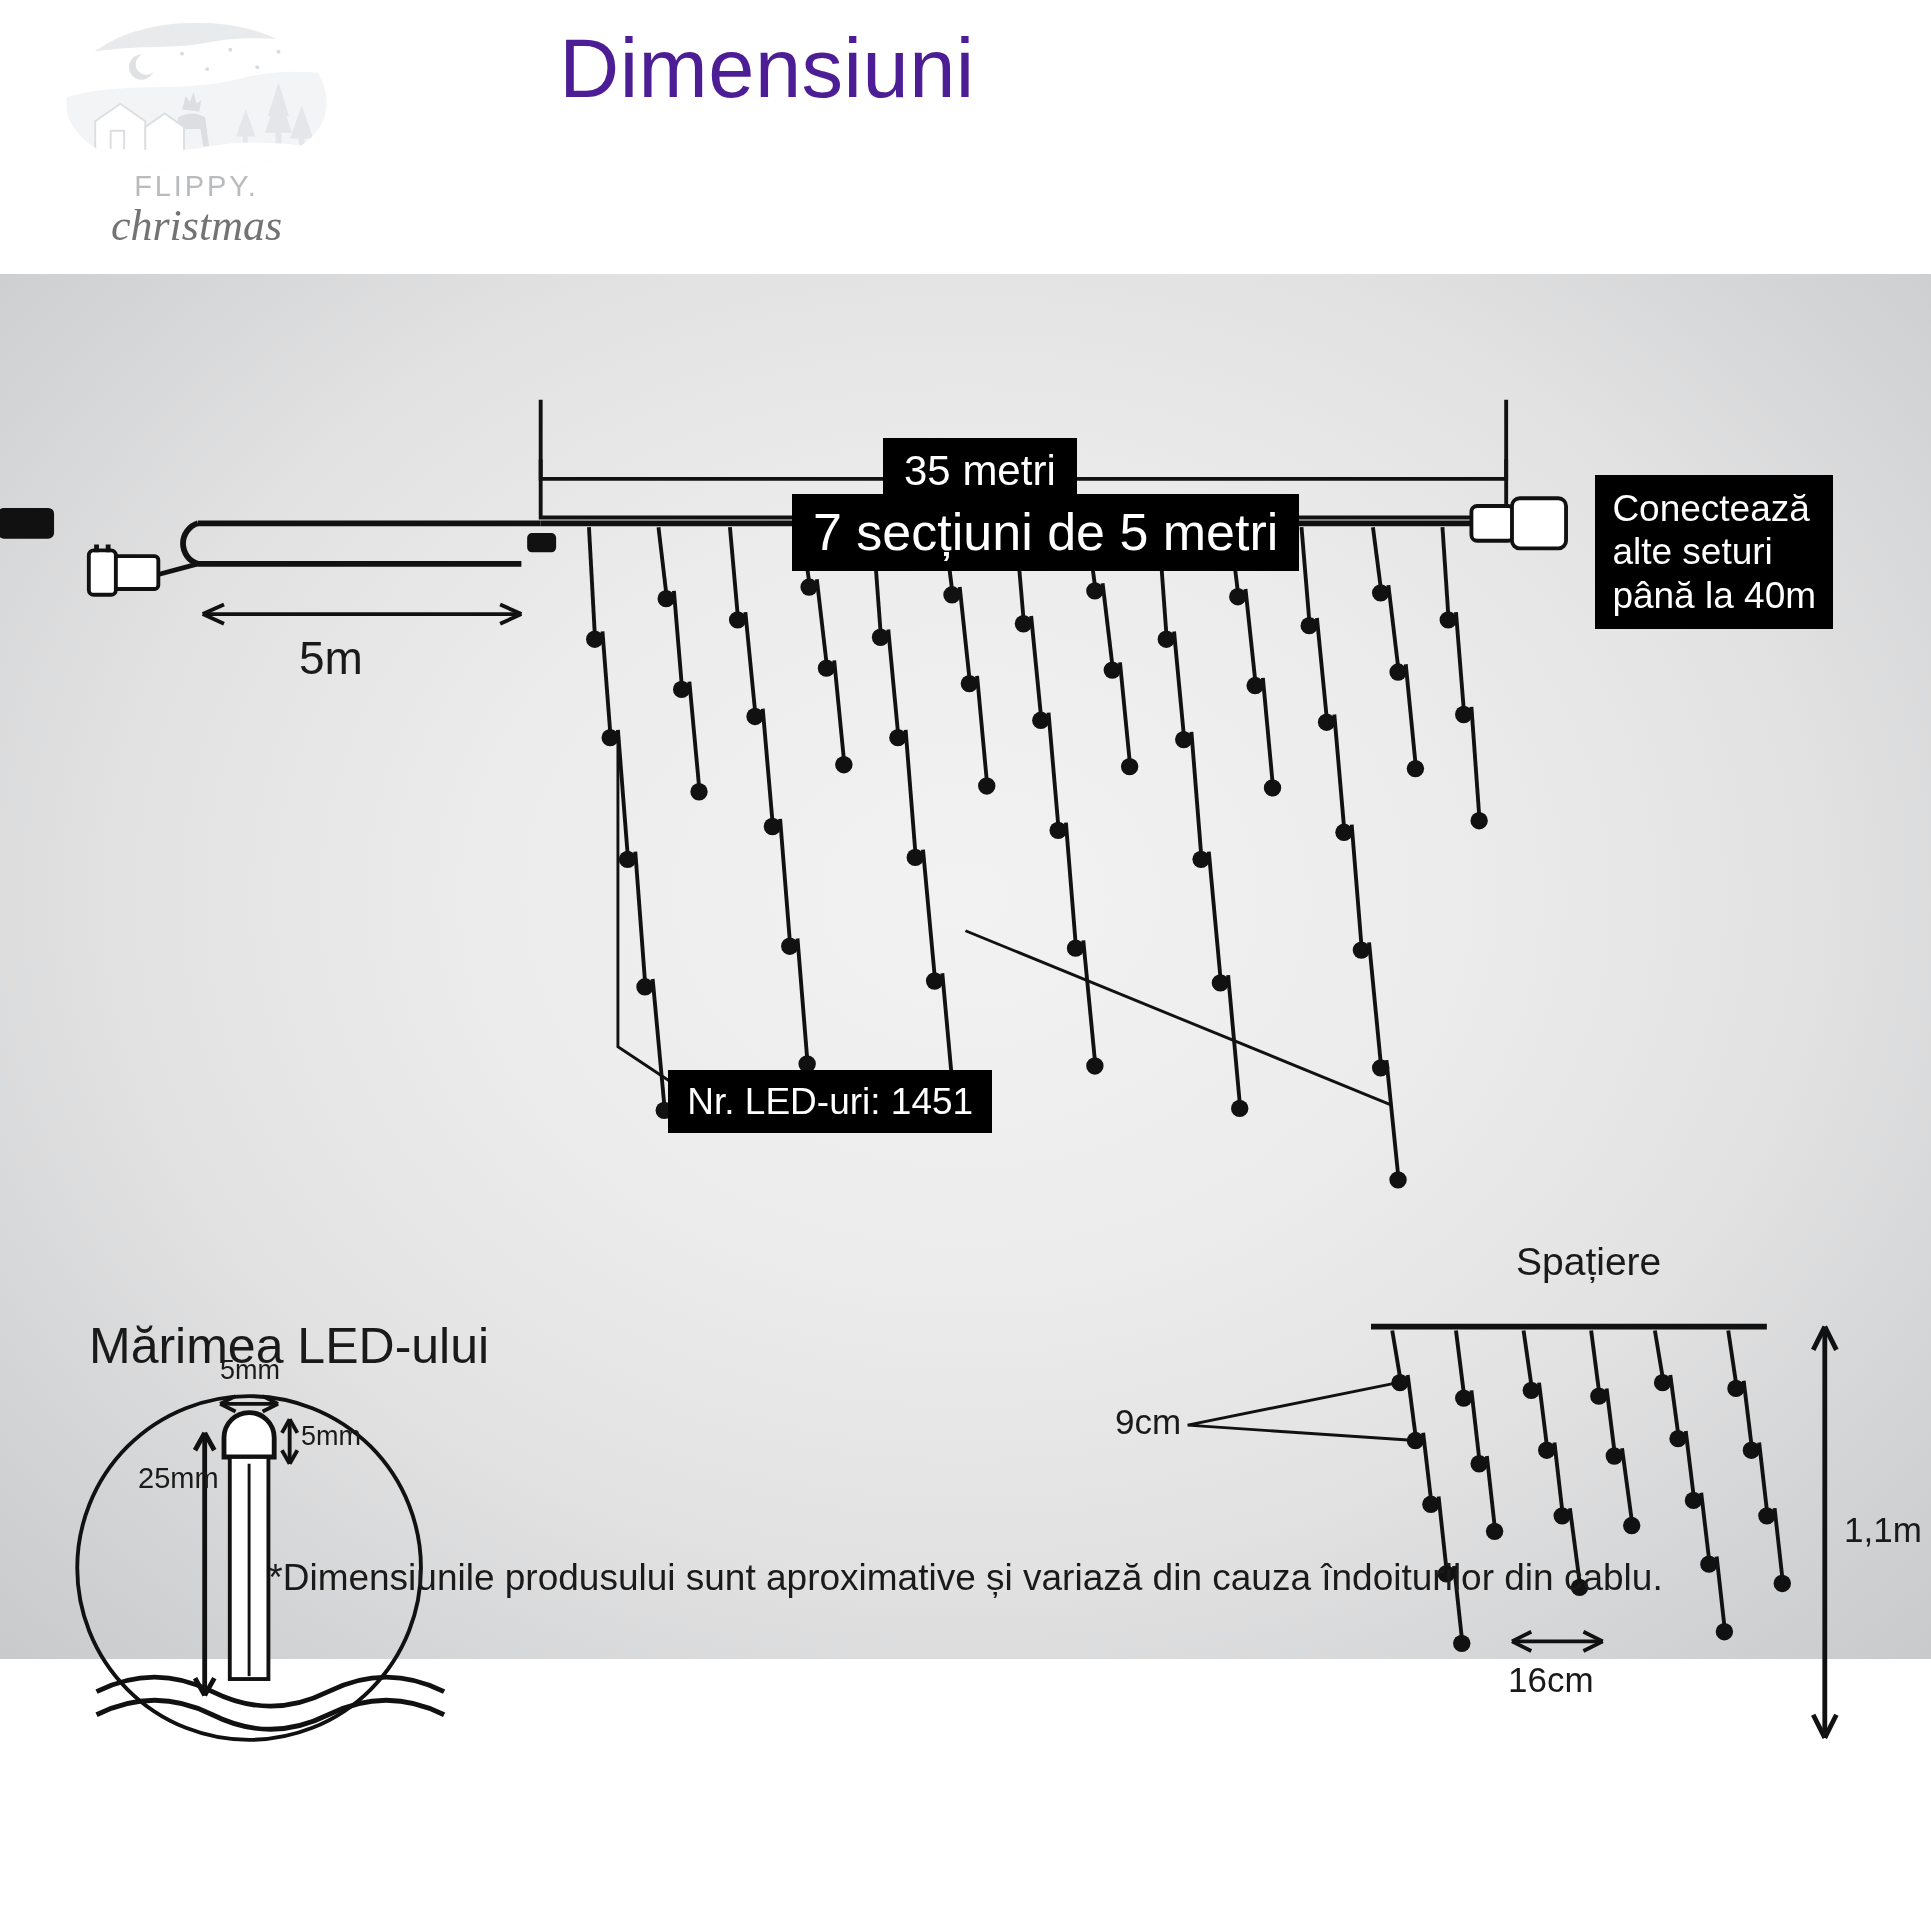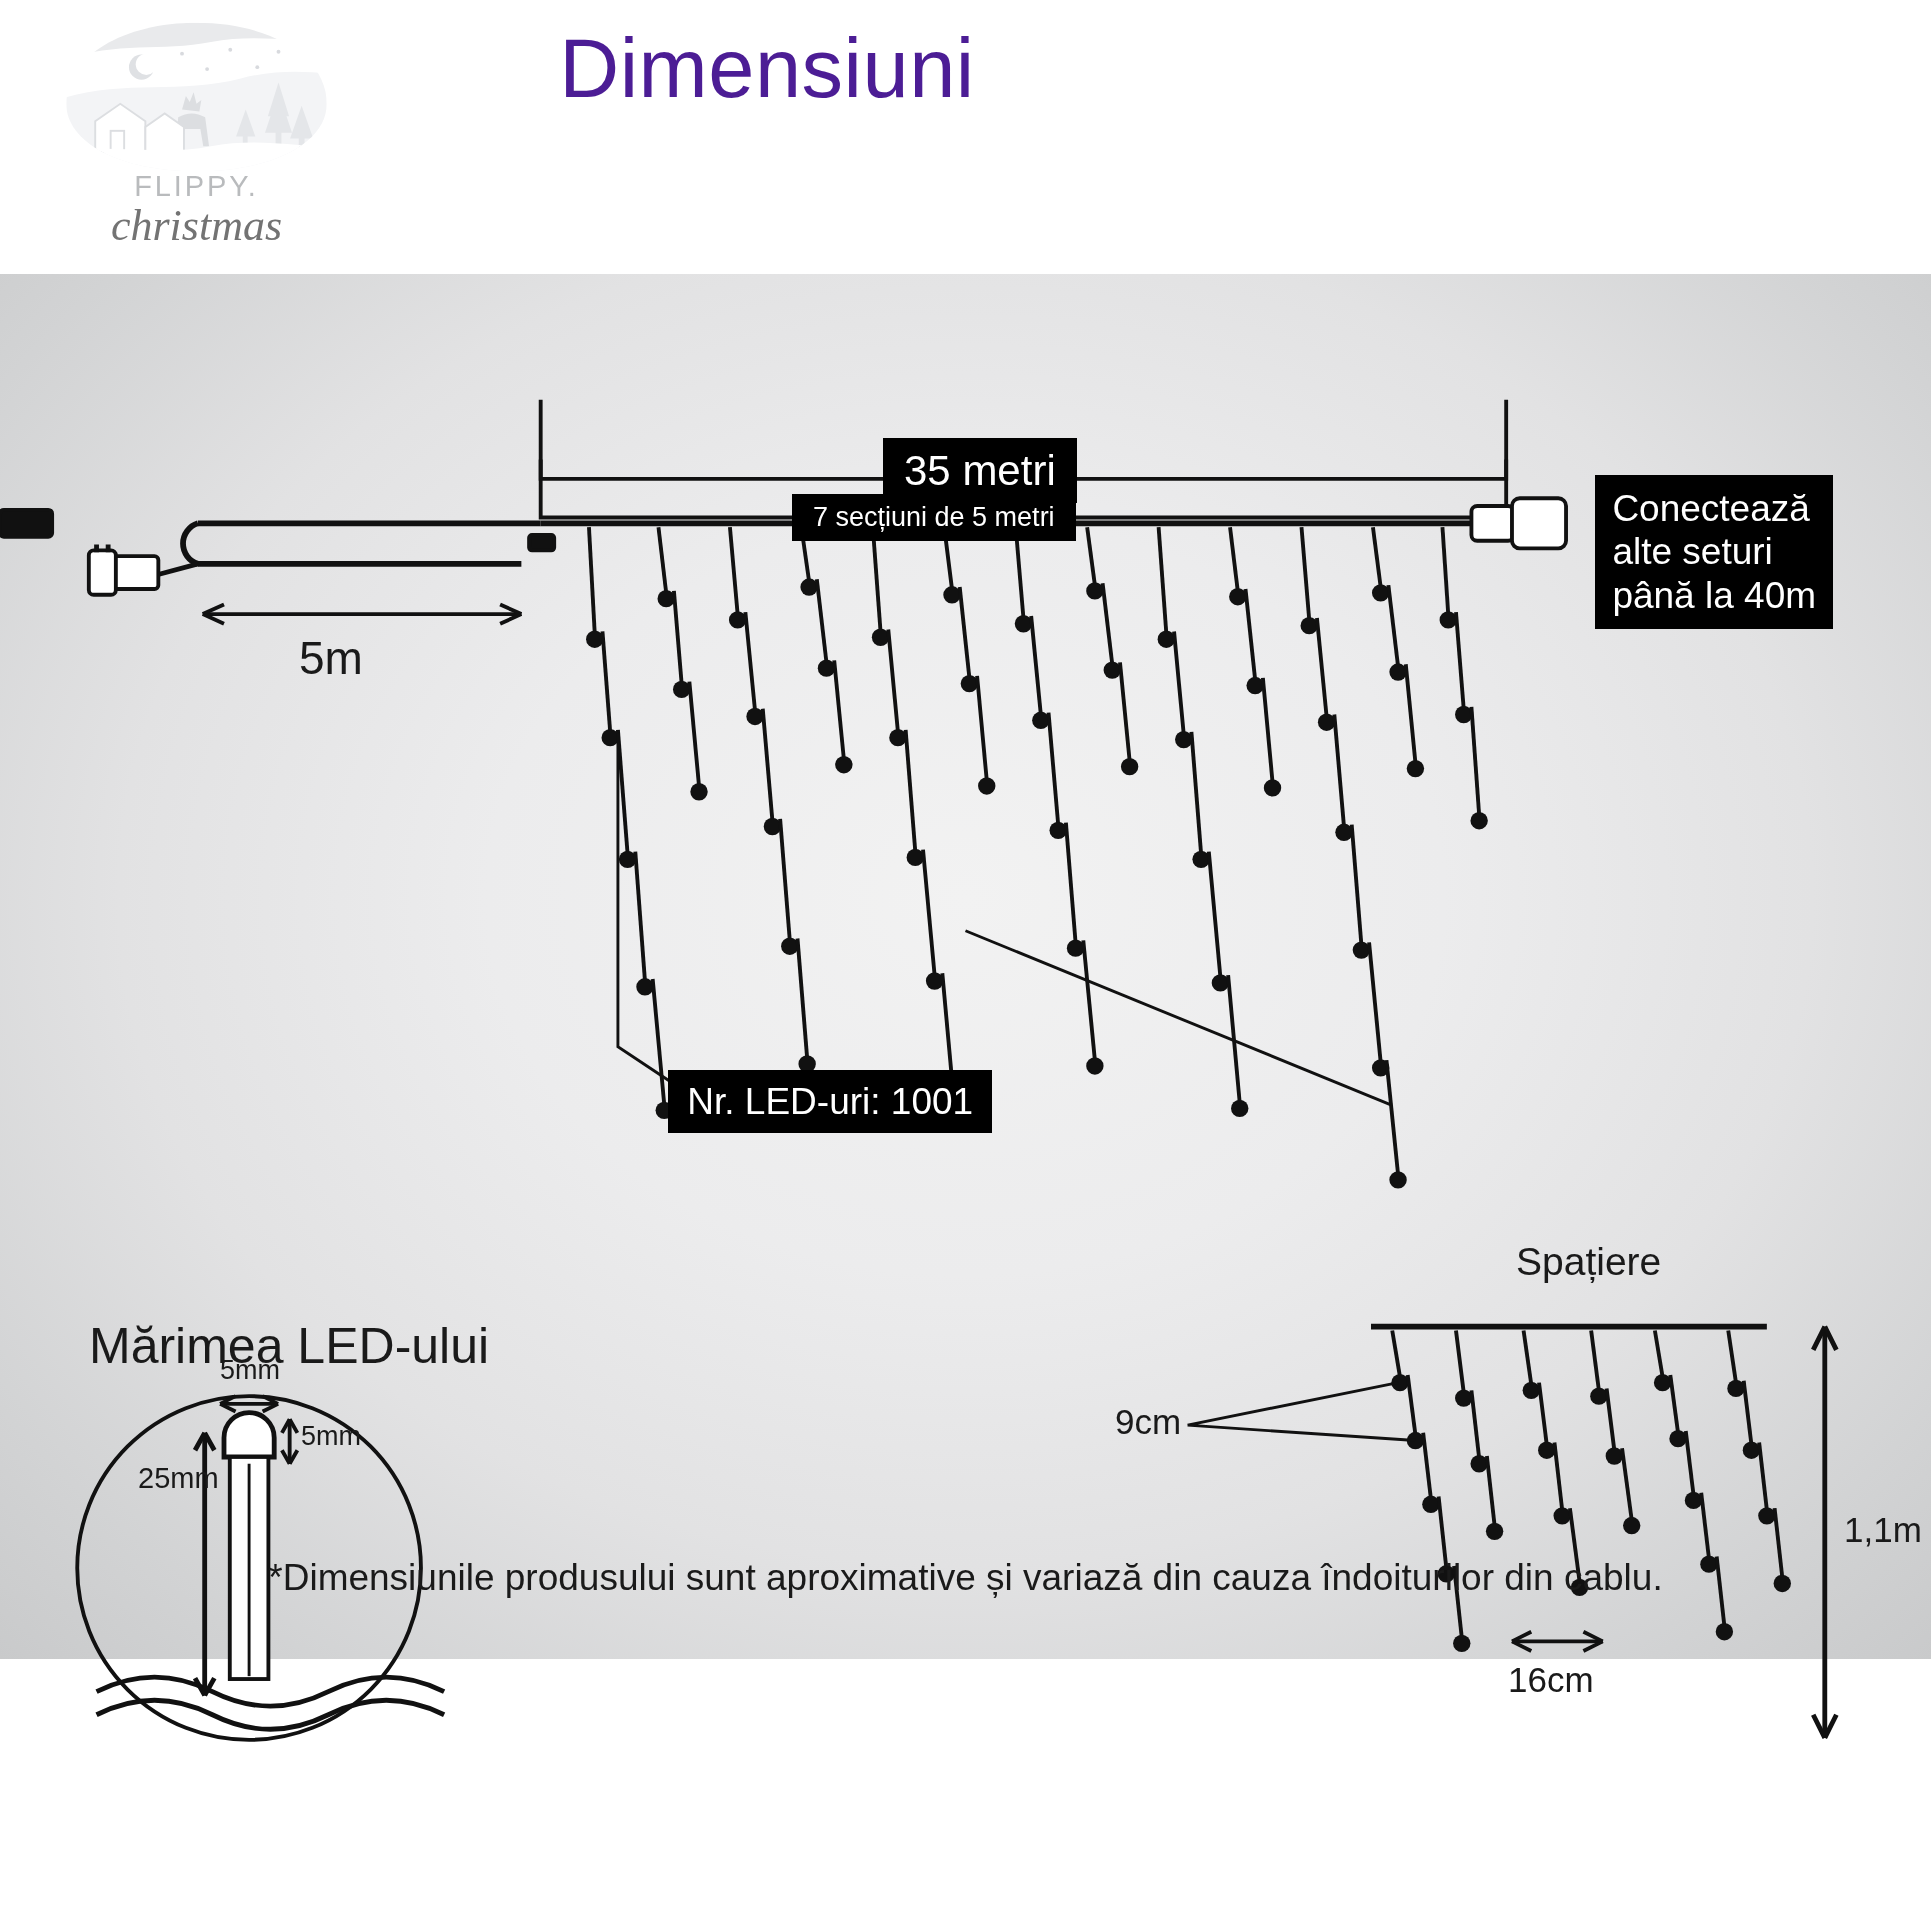--- a/index.html
+++ b/index.html
@@ -396,27 +396,27 @@
         <path d="M300,1186 L300,1232" stroke-width="4"></path>
         <path d="M300,1186 l-8,14 M300,1186 l8,14 M300,1232 l-8,-14 M300,1232 l8,-14" stroke-width="4"></path>
 
         <path d="M212,1200 L212,1472" stroke-width="5"></path>
         <path d="M212,1200 l-10,18 M212,1200 l10,18 M212,1472 l-10,-18 M212,1472 l10,-18" stroke-width="5"></path>
       </g>
     </svg>
 
     <div class="lbl" style="left:883px; top:164px; font-size:42px; padding:7.7px 21px;">35 metri</div>
 
-    <div class="lbl" style="left:792px; top:220px; font-size:27px; padding:7.7px 21px;">7 secțiuni de 5 metri</div>
+    <div class="lbl" style="left:792px; top:220px; font-size:52px; padding:7.7px 21px;">7 secțiuni de 5 metri</div>
 
     <div class="lbl" style="left:1595px; top:201px; font-size:37px; padding:11.6px 17.4px; text-align:left;">Conectează
 alte seturi
 până la 40m</div>
 
-    <div class="lbl" style="left:668px; top:796px; font-size:37px; padding:9.7px 19.3px;">Nr. LED-uri: 1001</div>
+    <div class="lbl" style="left:668px; top:796px; font-size:37px; padding:9.7px 19.3px;">Nr. LED-uri: 1451</div>
 
 
     <div class="plaintext" style="left:299px; top:357px; font-size:46px;">5m</div>
 
     <div class="plaintext" style="left:89px; top:1043px; font-size:50px;">Mărimea LED-ului</div>
 
     <div class="plaintext" style="left:1516px; top:966px; font-size:39px;">Spațiere</div>
 
     <div class="plaintext" style="left:220px; top:1081px; font-size:27px;">5mm</div>
 

